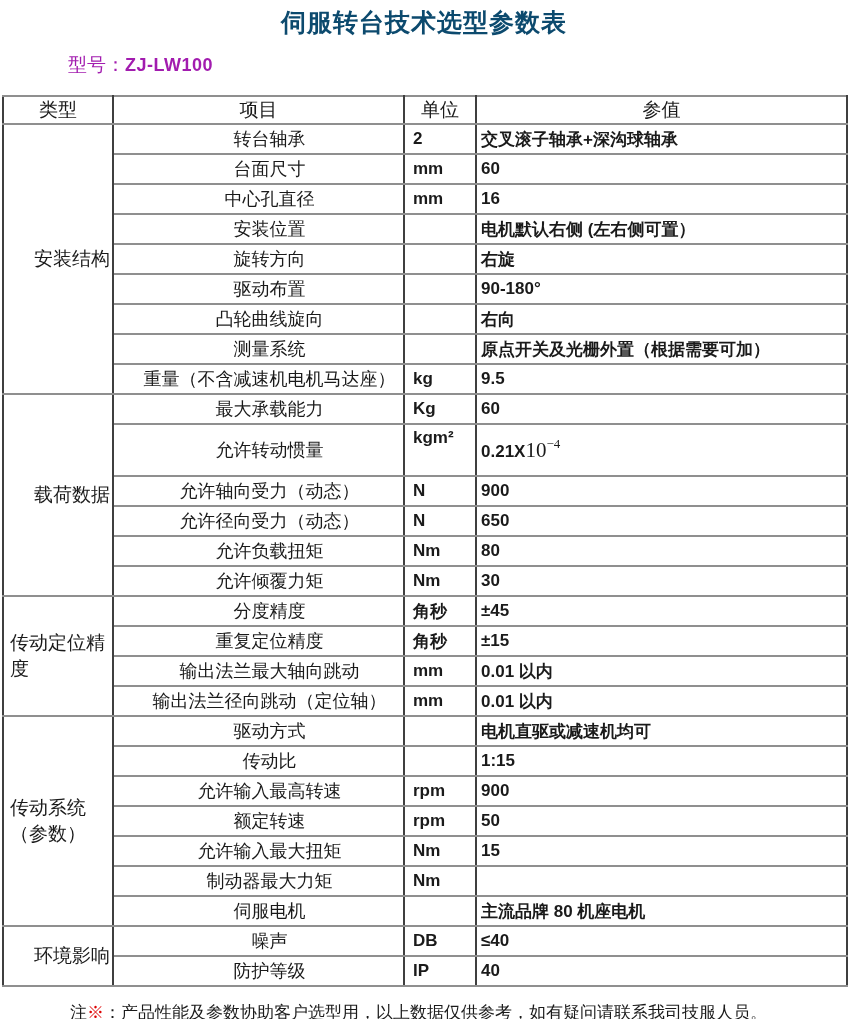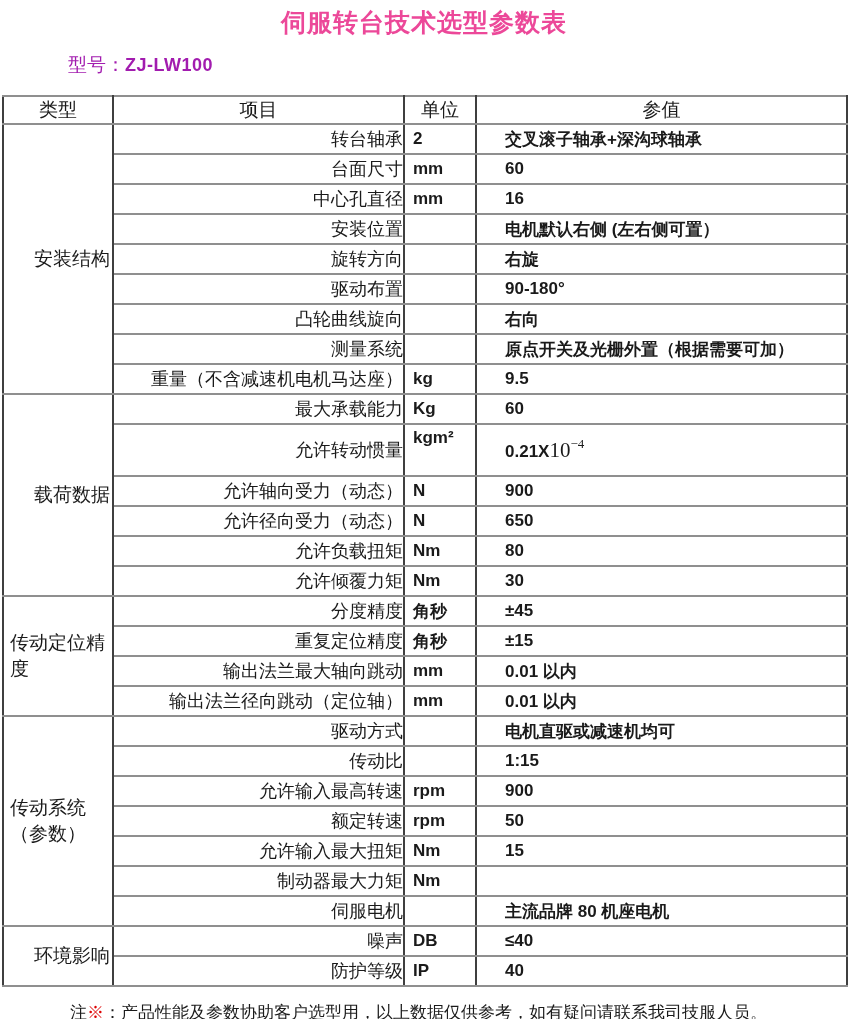--- a/index.html
+++ b/index.html
@@ -10,21 +10,21 @@
     font-family: "Liberation Serif", "DejaVu Serif", serif;
     overflow: hidden;
   }
   .page-title {
     margin: 6px 0 0 0;
     text-align: center;
     font-family: "DejaVu Sans", "Liberation Sans", sans-serif;
     font-size: 25px;
     font-weight: 800;
     letter-spacing: 1px;
-    color: #ec4899;
+    color: #0c4a6e;
   }
   .model-line {
     margin: 13px 0 0 68px;
     font-size: 19px;
     color: #a21caf;
   }
   .model-line .model-value {
     font-family: "Liberation Sans", "DejaVu Sans", sans-serif;
     font-weight: 600;
     font-size: 18px;
@@ -55,29 +55,29 @@
   .spec td { height: 28px; vertical-align: middle; }
   tr.tall td { height: 47px; }
   td.cat {
     text-align: right;
     font-size: 19px;
     white-space: pre-line;
     line-height: 1.35;
     padding: 0 2px;
   }
   td.cat.cat-left { text-align: left; padding-left: 6px; }
-  td.item { font-size: 18px; padding-left: 22px; text-align: right; }
+  td.item { font-size: 18px; padding-left: 22px; text-align: center; }
   td.unit, td.value {
     font-family: "Liberation Sans", "DejaVu Sans", sans-serif;
     font-size: 17px;
     font-weight: 600;
     text-align: left;
   }
   td.unit  { padding-left: 8px; }
-  td.value { padding-left: 28px; }
+  td.value { padding-left: 4px; }
   td.unit.top { vertical-align: top; padding-top: 3px; }
   .serif-num {
     font-family: "Liberation Serif", "DejaVu Serif", serif;
     font-size: 21px;
     font-weight: normal;
   }
   .value sup {
     font-family: "Liberation Serif", "DejaVu Serif", serif;
     font-size: 13px;
     font-weight: normal;

